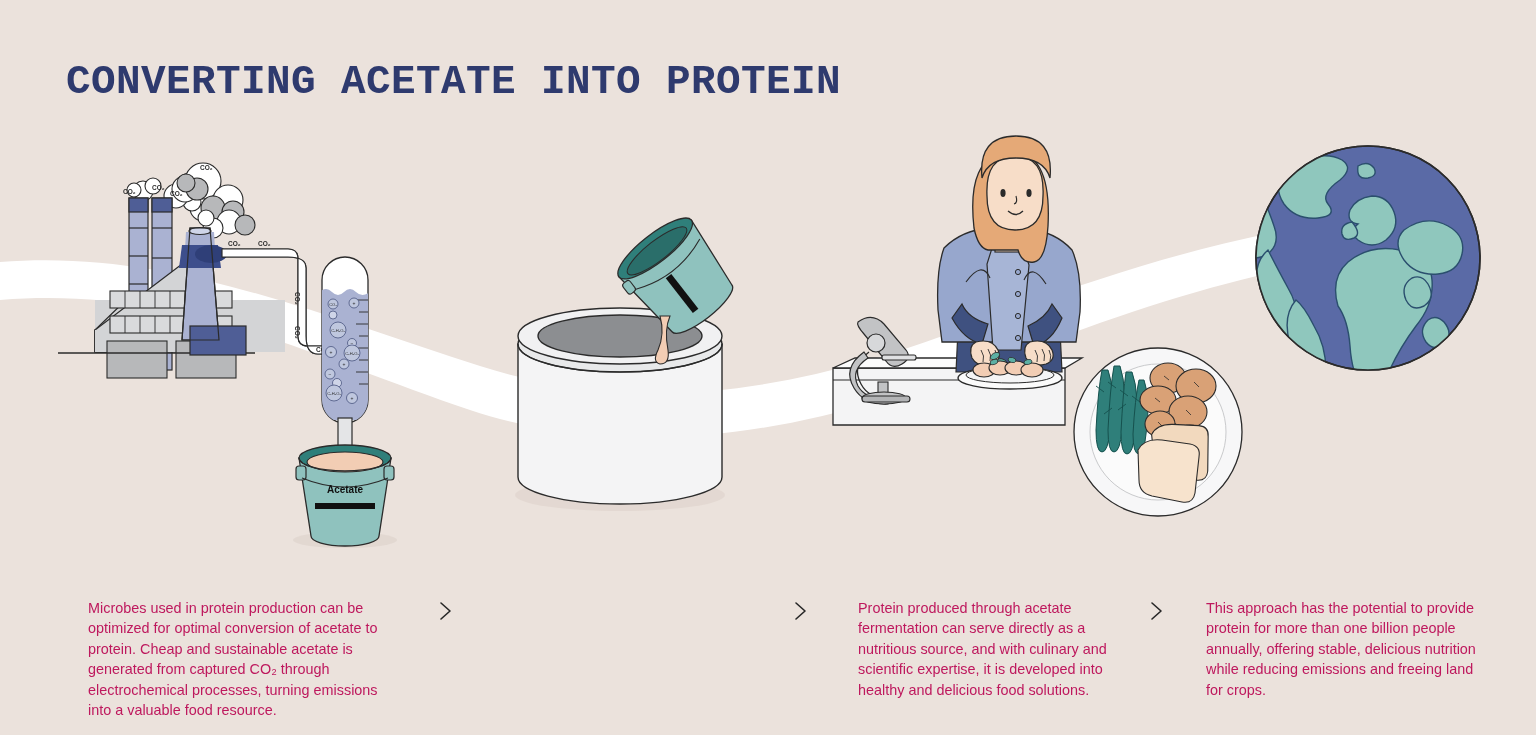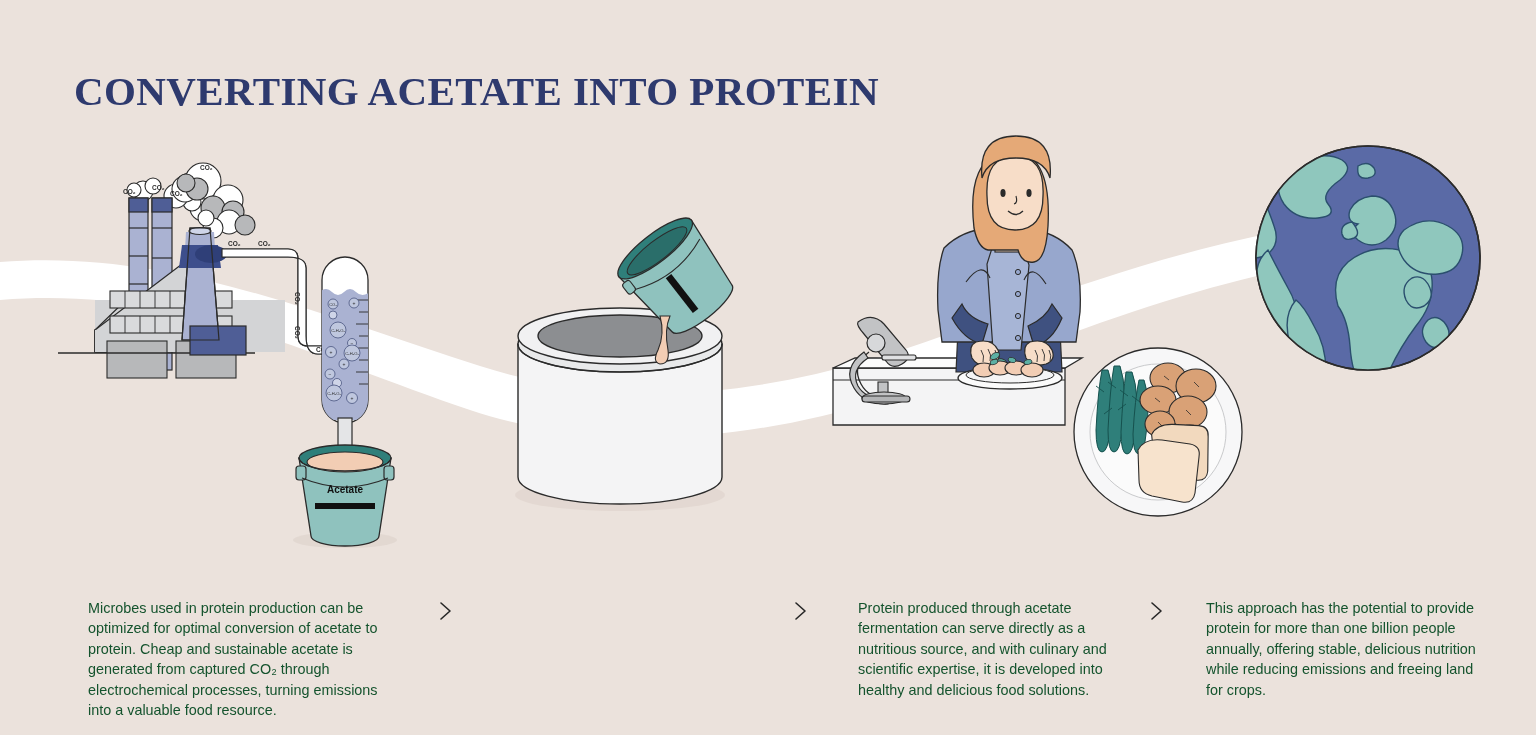--- a/index.html
+++ b/index.html
@@ -25,34 +25,34 @@
   #scene {
     position: absolute;
     inset: 0;
     width: 1536px;
     height: 735px;
   }
   #page-title {
     position: absolute;
     left: 62px;
     top: 55px;
-    font-family: Liberation Serif, serif;
+    font-family: Liberation Mono, monospace;
     font-weight: bold;
     font-size: 41px;
     letter-spacing: 0.4px;
     color: #2e3a6e;
     white-space: nowrap;
-    margin: 12px;
+    margin: 4px;
   }
   .caption {
     position: absolute;
     font-family: "Liberation Sans", sans-serif;
     font-size: 14.4px;
     line-height: 1.42;
-    color: #14532d;
+    color: #be185d;
     white-space: pre-line;
   }
   #caption-1 { left: 88px;  top: 598px; width: 310px; }
   #caption-2 { left: 510px; top: 598px; width: 245px; }
   #caption-3 { left: 858px; top: 598px; width: 268px; }
   #caption-4 { left: 1206px; top: 598px; width: 275px; }
   .chevron {
     position: absolute;
     width: 22px;
     height: 26px;

